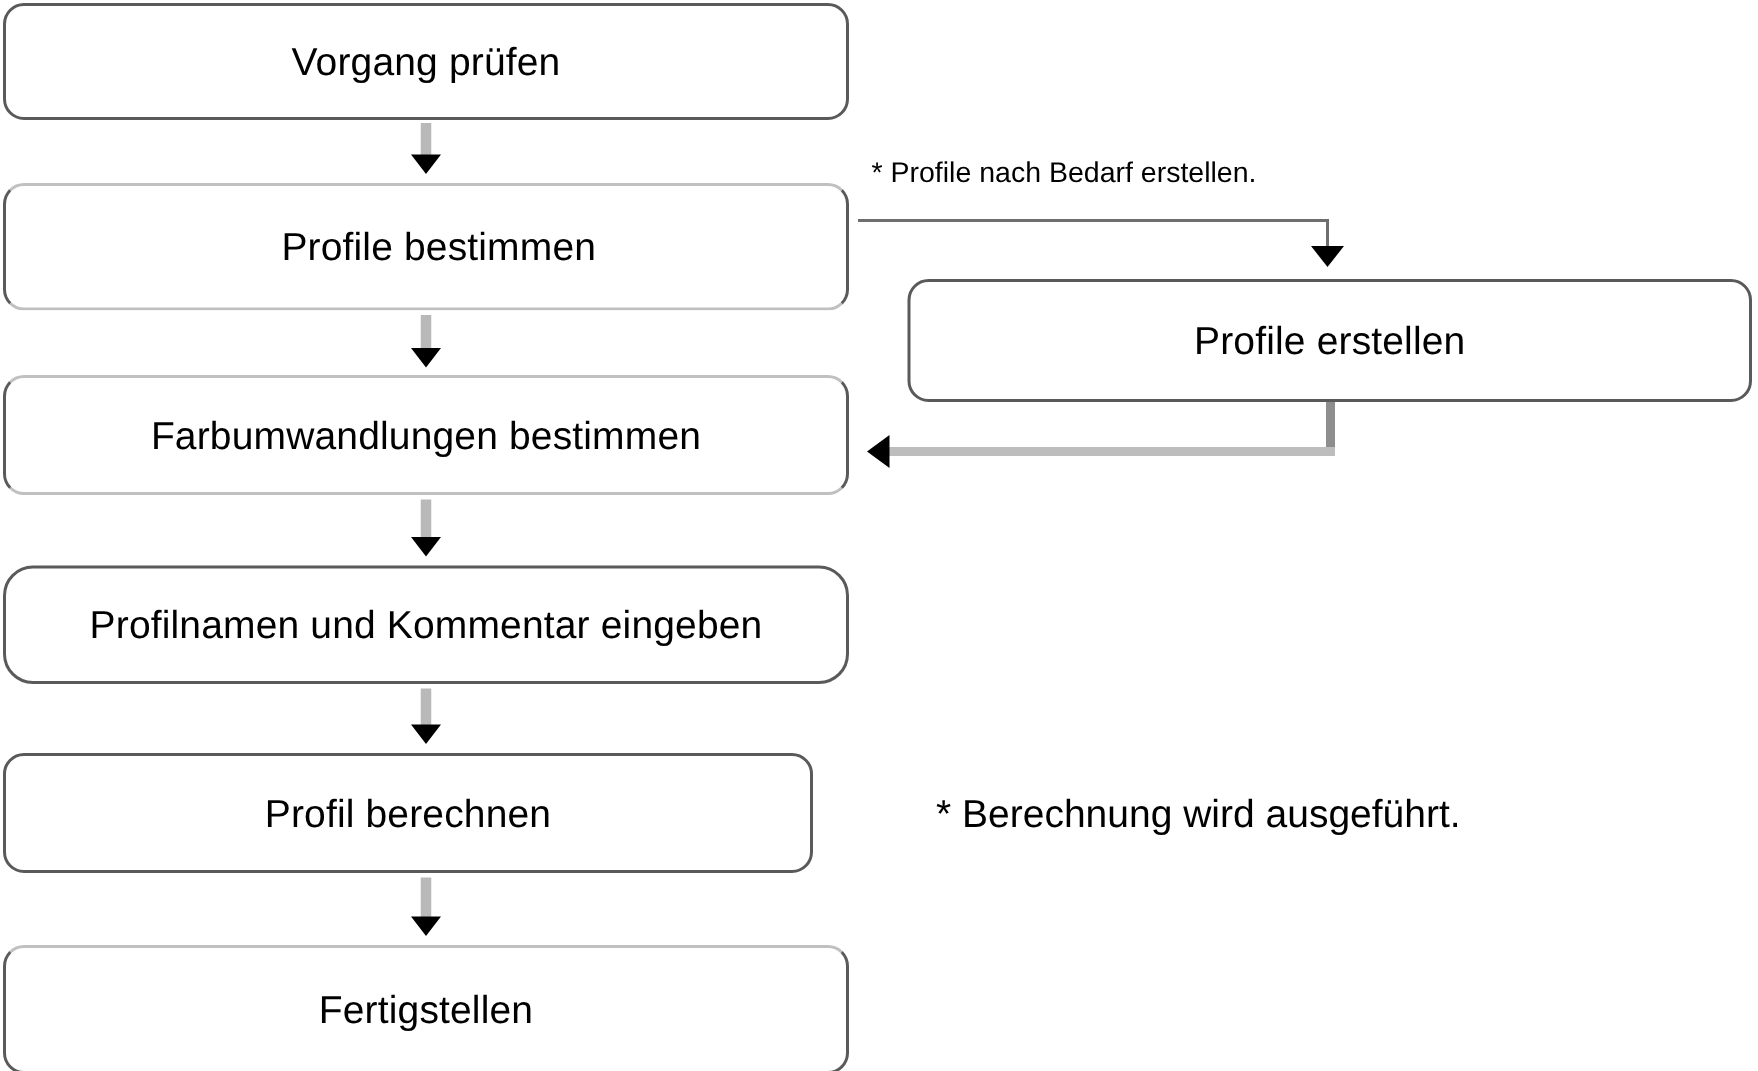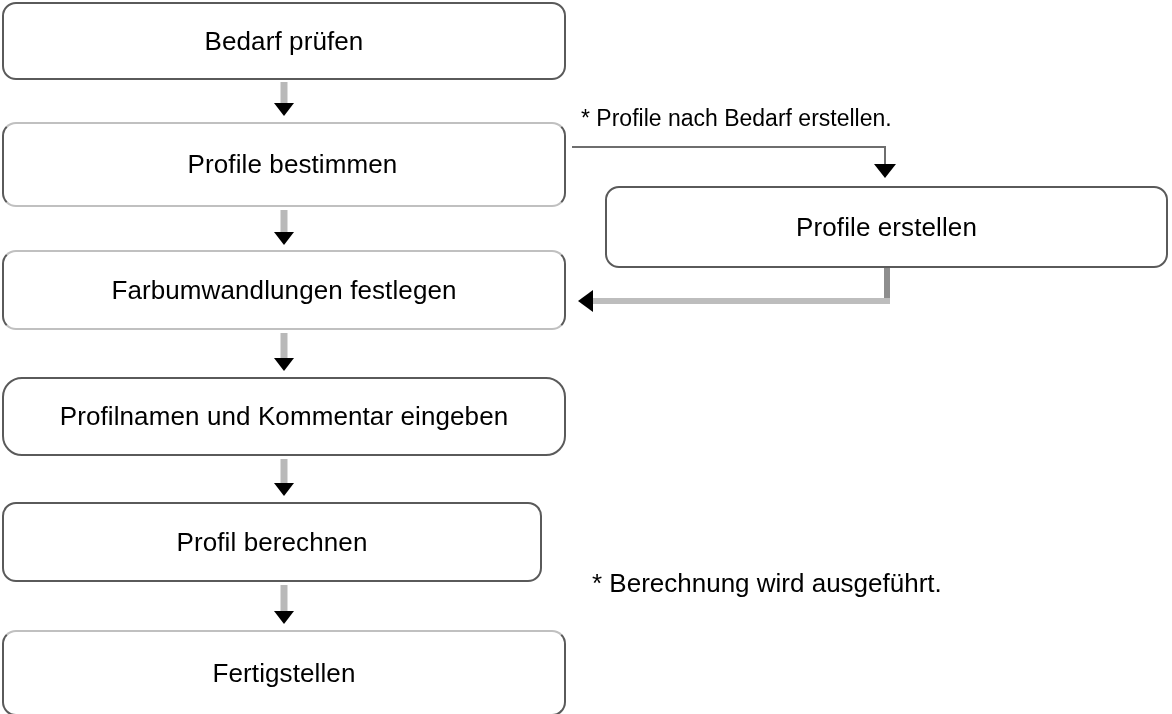--- a/index.html
+++ b/index.html
@@ -115,38 +115,38 @@
     border-bottom: 11px solid transparent;
     border-right: 15px solid #000000;
   }
 
   
   .note {
     position: absolute;
     color: #000000;
     white-space: nowrap;
   }
-  .note.small { font-size: 23px; }
+  .note.small { font-size: 19px; }
   .note.big   { font-size: 26px; }
 </style>
 </head>
 <body>
 
 <div id="canvas">
 
   <div class="node dark" style="left:2px; top:2px; width:564px; height:78px;">
-    <span class="node-label">Bedarf prüfen</span>
+    <span class="node-label">Vorgang prüfen</span>
   </div>
 
   <div class="node lighttb" style="left:2px; top:122px; width:564px; height:85px;padding-left:17px;">
     <span class="node-label">Profile bestimmen</span>
   </div>
 
   <div class="node lighttb" style="left:2px; top:250px; width:564px; height:80px;">
-    <span class="node-label">Farbumwandlungen festlegen</span>
+    <span class="node-label">Farbumwandlungen bestimmen</span>
   </div>
 
   <div class="node dark" style="left:2px; top:377px; width:564px; height:79px;border-radius:20px;">
     <span class="node-label">Profilnamen und Kommentar eingeben</span>
   </div>
 
   <div class="node dark" style="left:2px; top:502px; width:540px; height:80px;">
     <span class="node-label">Profil berechnen</span>
   </div>
 
@@ -186,15 +186,15 @@
   <div class="hline-thin" style="left:572px; top:146px; width:314px;"></div>
   <div class="vline-thin" style="left:884px; top:146px; height:20px;"></div>
   <div class="down-head" style="left:874px; top:164px;"></div>
 
   <div class="vline-grey" style="left:884px; top:268px; height:36px;"></div>
   <div class="hline-grey" style="left:592px; top:298px; width:298px;"></div>
   <div class="left-head" style="left:578px; top:290px;"></div>
 
   <div class="note small" style="left:581px; top:105px;">* Profile nach Bedarf erstellen.</div>
 
-  <div class="note big" style="left:592px; top:527px;margin-top:41px;">* Berechnung wird ausgeführt.</div>
+  <div class="note big" style="left:624px; top:527px;">* Berechnung wird ausgeführt.</div>
 
 </div>
 
 </body></html>

